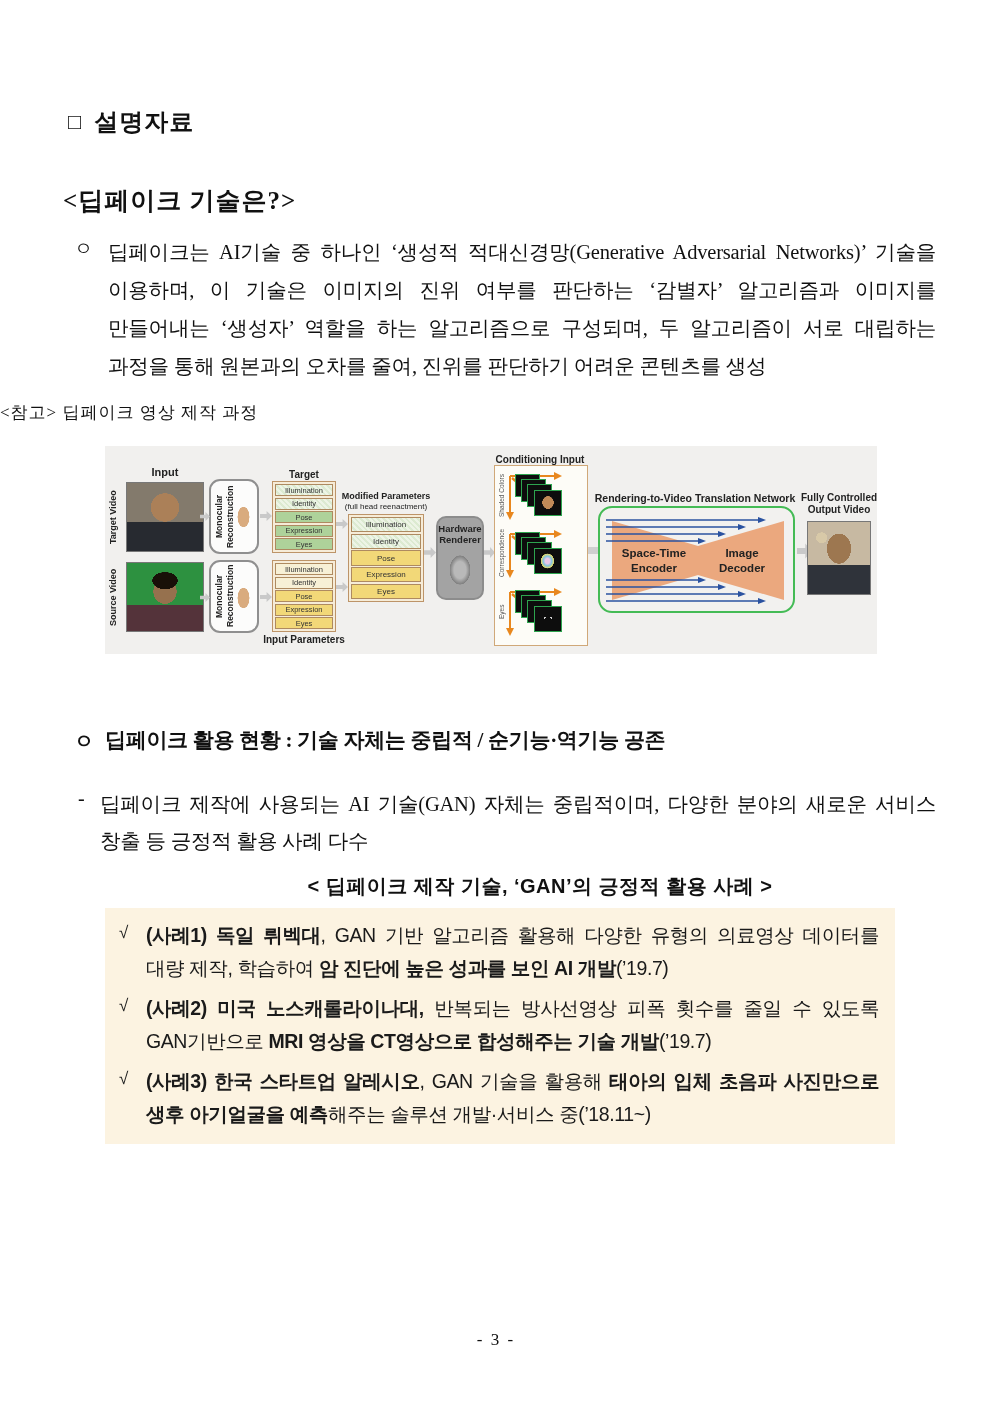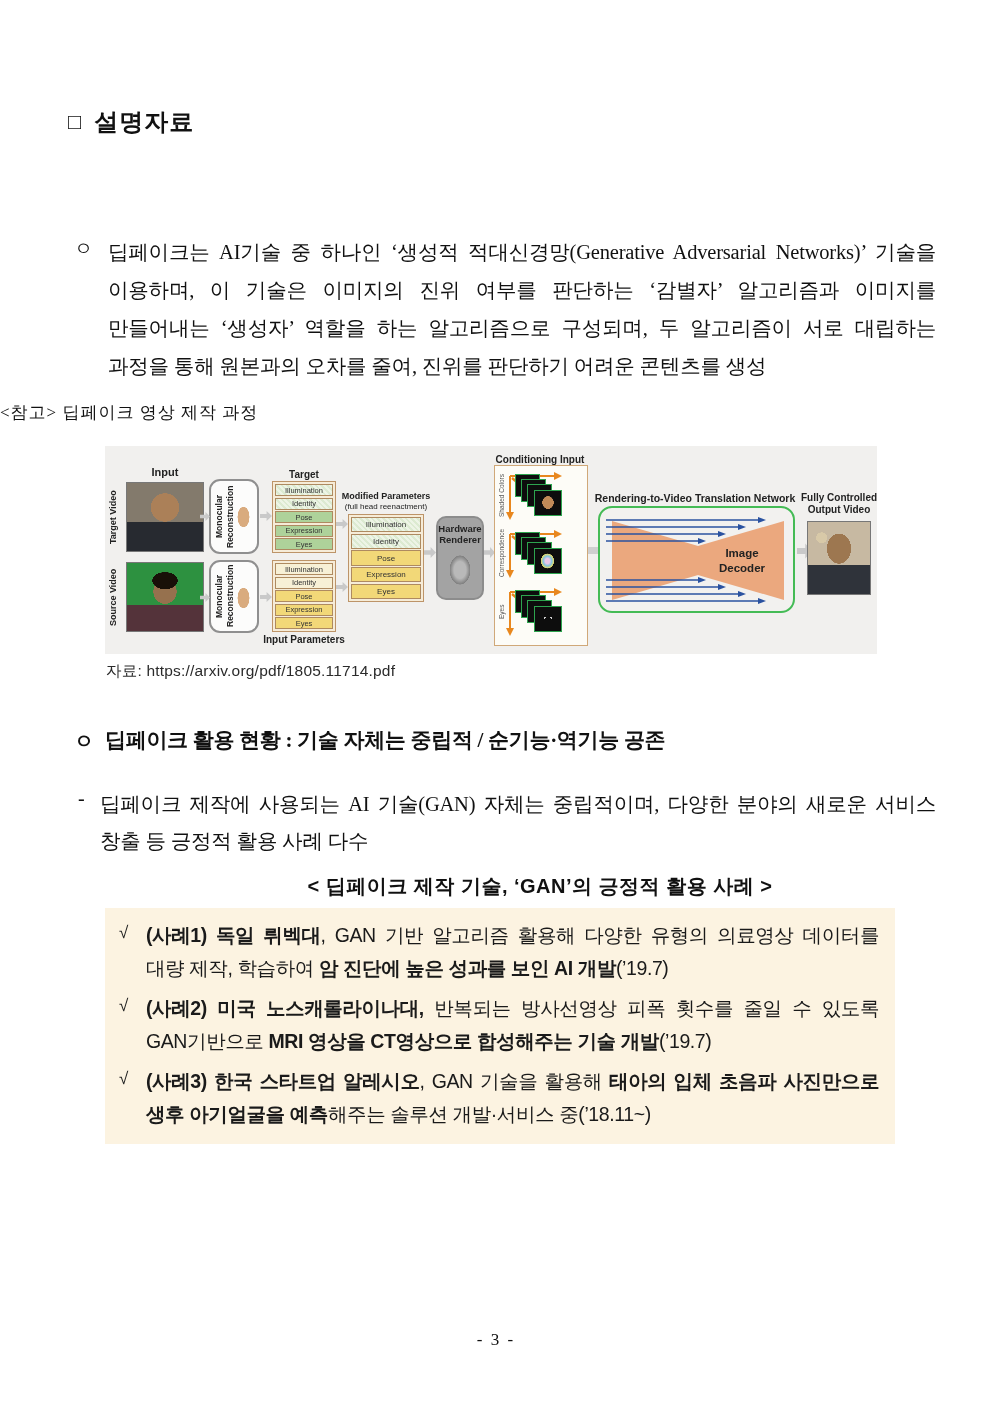--- a/index.html
+++ b/index.html
@@ -104,20 +104,21 @@
 </style>
 </head>
 <body>
 
 <div class="page">
 
   <div class="hdr1">
     <span class="sq">□</span>
     <span>설명자료</span>
   </div>
+  <div class="hdr2">&lt;딥페이크 기술은?&gt;</div>
 
   <div class="bullet-row para1">
     <span class="bullet">ㅇ</span>
     <span class="txt">딥페이크는 AI기술 중 하나인 ‘생성적 적대신경망(Generative Adversarial Networks)’ 기술을 이용하며, 이 기술은 이미지의 진위 여부를 판단하는 ‘감별자’ 알고리즘과 이미지를 만들어내는 ‘생성자’ 역할을 하는 알고리즘으로 구성되며, 두 알고리즘이 서로 대립하는 과정을 통해 원본과의 오차를 줄여, 진위를 판단하기 어려운 콘텐츠를 생성</span>
   </div>
 
   <div class="figcap">&lt;참고&gt; 딥페이크 영상 제작 과정</div>
 
   <div class="figure">
 
@@ -247,30 +248,30 @@
           <path d="M98,30 L106,33 L98,36 Z" fill="#2a52a0"></path>
         <line x1="6" y1="72" x2="100" y2="72" stroke="#2a52a0" stroke-width="1.6"></line>
           <path d="M98,69 L106,72 L98,75 Z" fill="#2a52a0"></path>
         <line x1="6" y1="79" x2="120" y2="79" stroke="#2a52a0" stroke-width="1.6"></line>
           <path d="M118,76 L126,79 L118,82 Z" fill="#2a52a0"></path>
         <line x1="6" y1="86" x2="140" y2="86" stroke="#2a52a0" stroke-width="1.6"></line>
           <path d="M138,83 L146,86 L138,89 Z" fill="#2a52a0"></path>
         <line x1="6" y1="93" x2="160" y2="93" stroke="#2a52a0" stroke-width="1.6"></line>
           <path d="M158,90 L166,93 L158,96 Z" fill="#2a52a0"></path>
       </svg>
+      <div class="trap-label" style="left:14px; top:13px; width:80px; height:79px;">Space-Time Encoder</div>
       <div class="trap-label" style="left:104px; top:13px; width:76px; height:79px;">Image Decoder</div>
     </div>
 
     <div class="abs barrow" style="left:692px; top:96px; width:15px; height:18px;"></div>
 
     <div class="abs flabel" style="left:694px; top:46px; width:80px; font-size:10px;">Fully Controlled Output Video</div>
     <div class="abs photo ph-out" style="left:702px; top:75px; width:64px; height:74px;"></div>
   </div>
 
-  <div class="figsrc">자료: https://arxiv.org/pdf/1805.11714.pdf</div>
 
   <div class="bullet-row sec2">
     <span class="bullet">ㅇ</span>
     <span class="txt">딥페이크 활용 현황 : 기술 자체는 중립적 / 순기능·역기능 공존</span>
   </div>
   <div class="bullet-row para2">
     <span class="bullet">-</span>
     <span class="txt">딥페이크 제작에 사용되는 AI 기술(GAN) 자체는 중립적이며, 다양한 분야의 새로운 서비스 창출 등 긍정적 활용 사례 다수</span>
   </div>
 

